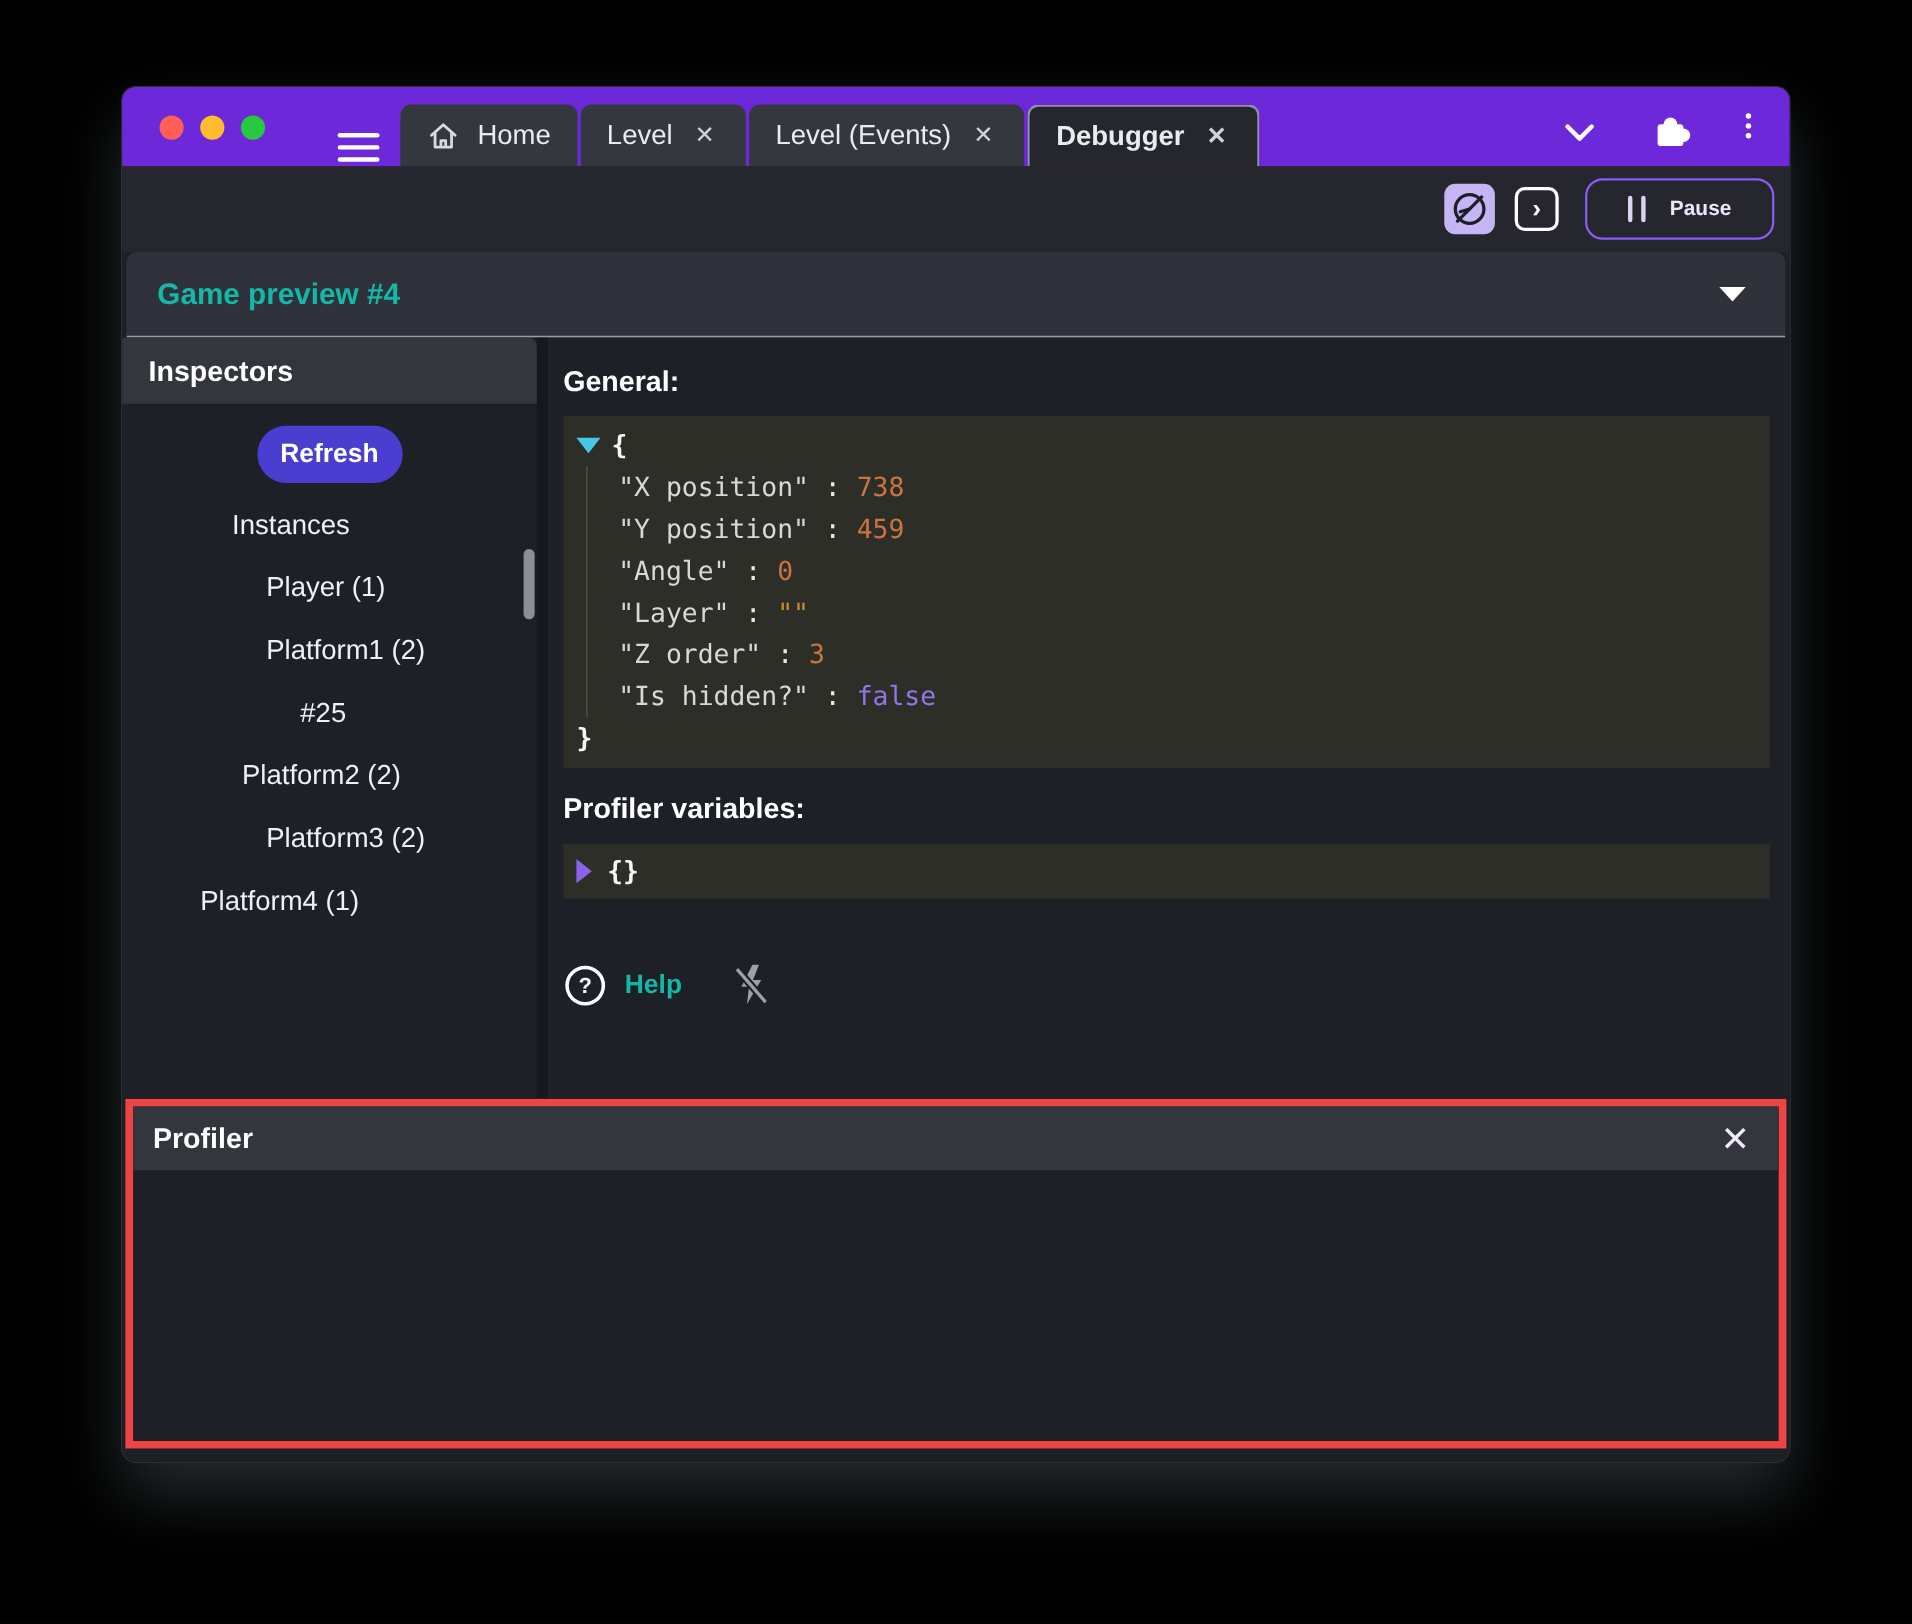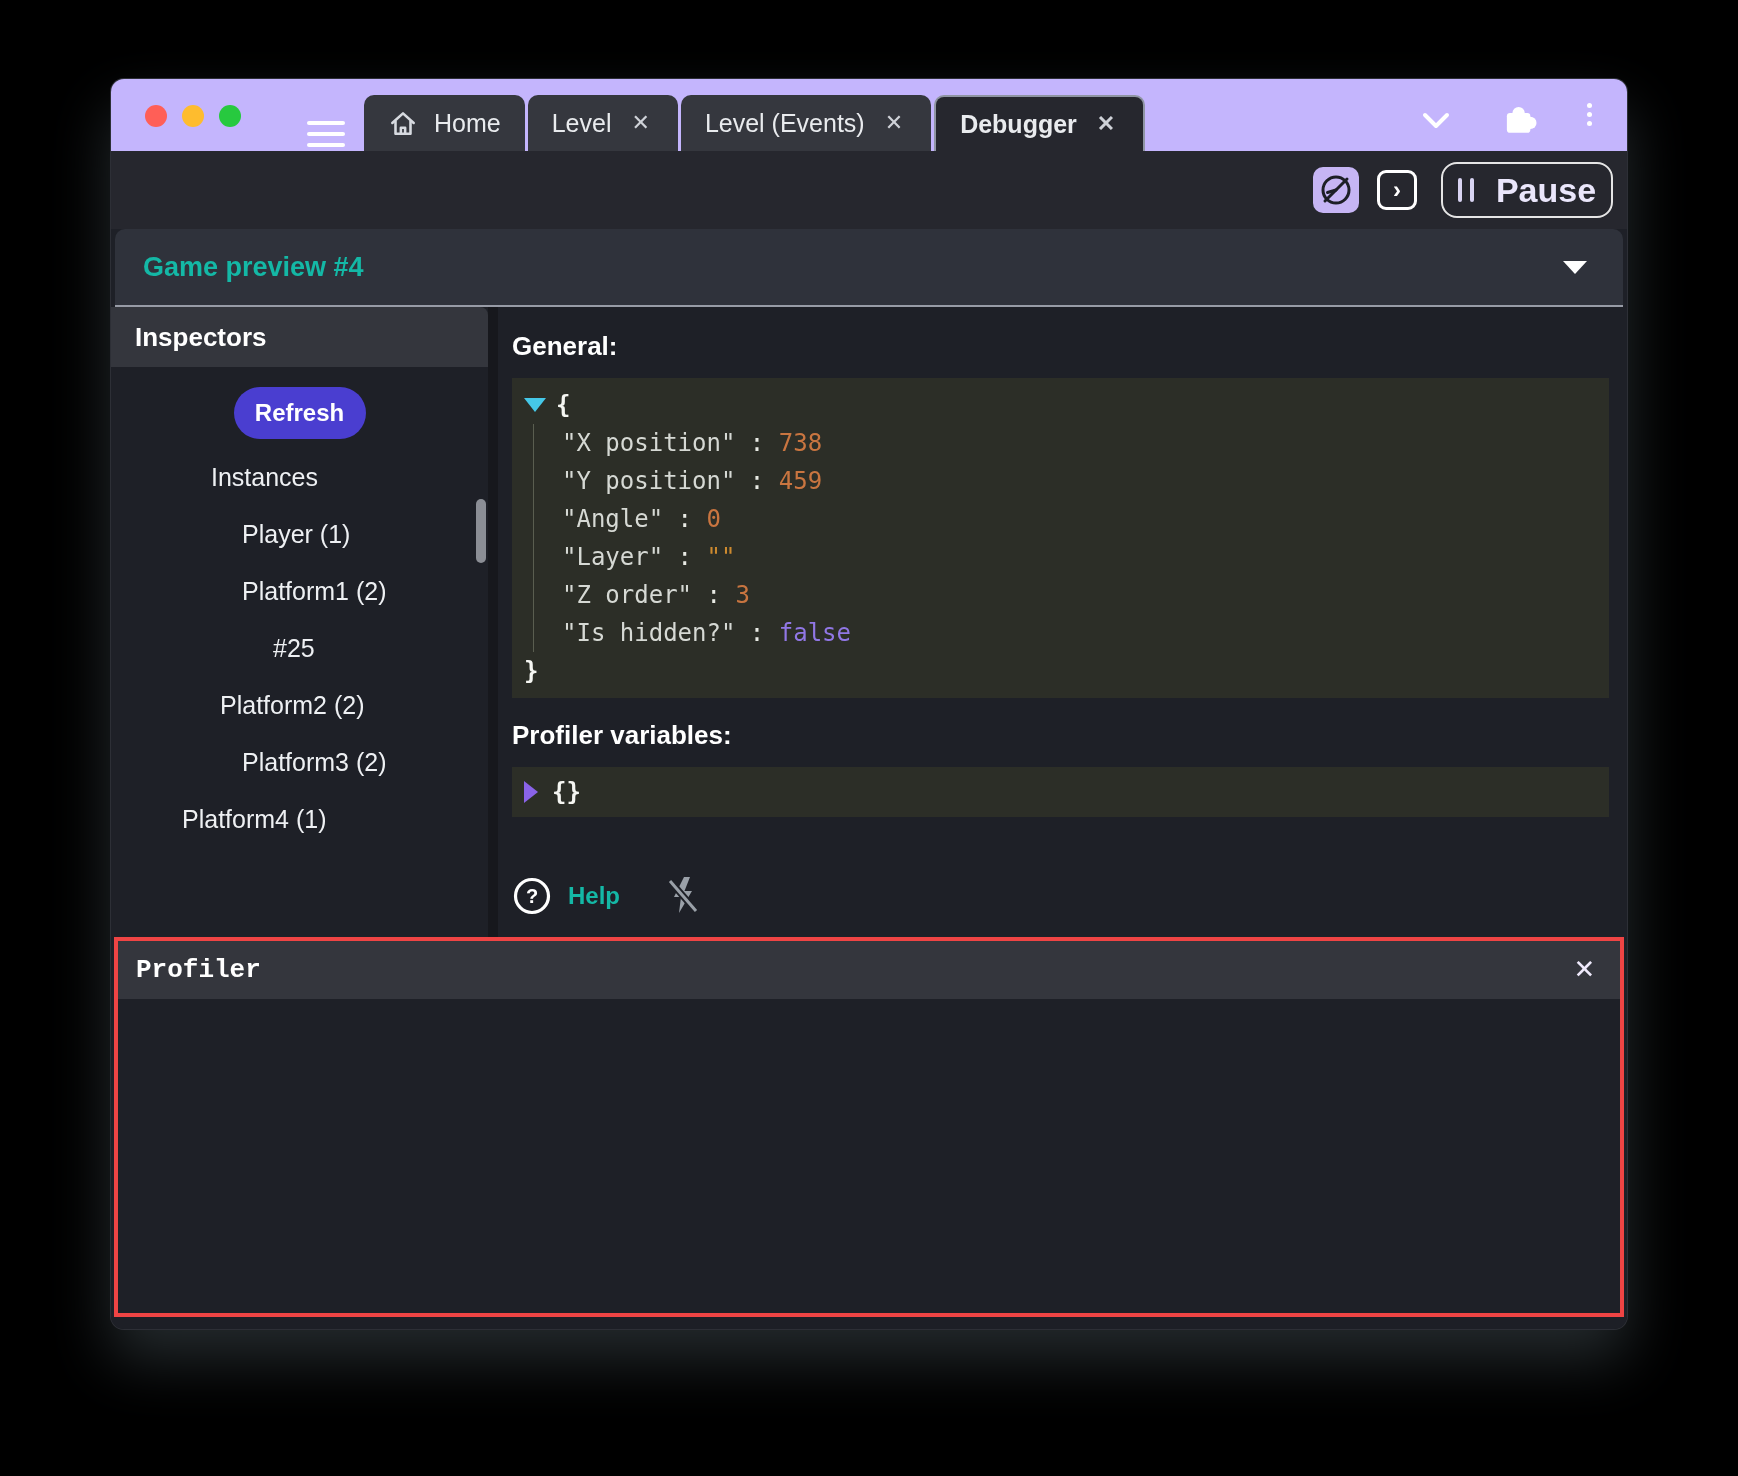--- a/index.html
+++ b/index.html
@@ -8,21 +8,21 @@
 
   .window {
     position:absolute; left:110px; top:78px; width:1518px; height:1252px;
     background:#1e2027; border-radius:14px; overflow:hidden;
     border:1px solid rgba(255,255,255,0.07);
     box-shadow:0 30px 60px rgba(130,150,160,0.28);
     display:flex; flex-direction:column;
   }
 
   
-  .tabbar { position:relative; height:72px; background:#c4b5fd; flex:none; }
+  .tabbar { position:relative; height:72px; background:#6d28d9; flex:none; }
   .lights { position:absolute; left:34px; top:26px; display:flex; gap:15px; }
   .light { width:22px; height:22px; border-radius:50%; }
   .burger { position:absolute; left:196px; top:42px; width:38px; cursor:pointer; }
   .burger div { height:4px; background:#fff; border-radius:2px; margin-bottom:7px; }
   .tabs { position:absolute; left:253px; bottom:0; display:flex; gap:3px; align-items:flex-end; }
   .tab { height:56px; background:#35373e; border-radius:10px 10px 0 0;
     display:flex; align-items:center; justify-content:center; gap:16px;
     padding:0 24px; color:#e9ebee; font-size:25px; cursor:pointer; }
   .tab.active { background:#26272e; border:2px solid #8f95a3; border-bottom:none; font-weight:bold; }
   .tab .close { color:#cfd2d8; font-size:22px; padding:2px 4px; }
@@ -32,23 +32,23 @@
   .kebab i { width:5px; height:5px; border-radius:50%; background:#fff; }
 
   
   .toolbar { height:78px; background:#26272e; flex:none; display:flex;
     align-items:center; justify-content:flex-end; gap:18px; padding-right:14px; }
   .gaugebtn { width:46px; height:46px; border-radius:10px; background:#c6b5f4;
     display:flex; align-items:center; justify-content:center; cursor:pointer; }
   .consolebtn { width:40px; height:40px; border-radius:9px; border:3px solid #fff;
     display:flex; align-items:center; justify-content:center; cursor:pointer;
     color:#fff; font-size:24px; font-weight:bold; margin-right:6px; }
-  .pausebtn { width:172px; height:56px; border-radius:16px; border:2px solid #e5e5e5;
+  .pausebtn { width:172px; height:56px; border-radius:16px; border:2px solid #8b5cf6;
     display:flex; align-items:center; justify-content:center; gap:22px; cursor:pointer;
-    color:#eae6fb; font-size:34px; font-weight:bold; }
+    color:#eae6fb; font-size:19px; font-weight:bold; }
   .pauseicon { display:flex; gap:8px; }
   .pauseicon i { width:4px; height:24px; background:#d9d4f2; border-radius:2px; }
 
   
   .preview { height:78px; background:#2f323b; flex:none; margin:0 4px;
     border-radius:10px 10px 0 0; border-bottom:2px solid #979ba6;
     display:flex; align-items:center; }
   .preview .title { color:#14b8a6; font-size:27px; font-weight:bold; padding-left:28px; }
   .preview .tri { margin-left:auto; margin-right:36px; width:0; height:0;
     border-left:12px solid transparent; border-right:12px solid transparent;
@@ -86,22 +86,22 @@
   .jcolon { color:#e8eae4; white-space:pre; }
   .v-number { color:#c97540; }
   .v-string { color:#cd8a2f; }
   .v-boolean { color:#9177e5; }
   .helprow { margin-top:58px; display:flex; align-items:center; gap:18px; }
   .helpbtn { display:flex; align-items:center; gap:16px; cursor:pointer; }
   .helplabel { color:#14b8a6; font-size:24px; font-weight:bold; }
   .flashoff { margin-left:28px; cursor:pointer; }
 
   
-  .profiler { flex:none; height:380px; margin:0 3px; background:#1e2027;
-    border:4px solid #ef4444; display:flex; flex-direction:column;font-family:Liberation Mono, monospace; }
+  .profiler { flex:none; height:318px; margin:0 3px; background:#1e2027;
+    border:7px solid #ef4444; display:flex; flex-direction:column; }
   .profhead { height:58px; background:#34363d; flex:none; display:flex; align-items:center; }
   .profhead .t { color:#fff; font-size:26px; font-weight:bold; padding-left:18px; }
   .profhead .x { margin-left:auto; margin-right:26px; color:#efeafc; font-size:32px;
     line-height:1; cursor:pointer; }
   .profbody { flex:1; display:flex; flex-direction:column; align-items:center; }
   .startbtn { margin-top:24px; background:#e7e7e7; color:#202229; border:none;
     border-radius:10px; padding:15px 28px; font-size:24px; font-weight:bold;
     font-family:inherit; cursor:pointer; }
   .profdesc { margin-top:48px; color:#9aa0ab; font-size:27px; }
 

